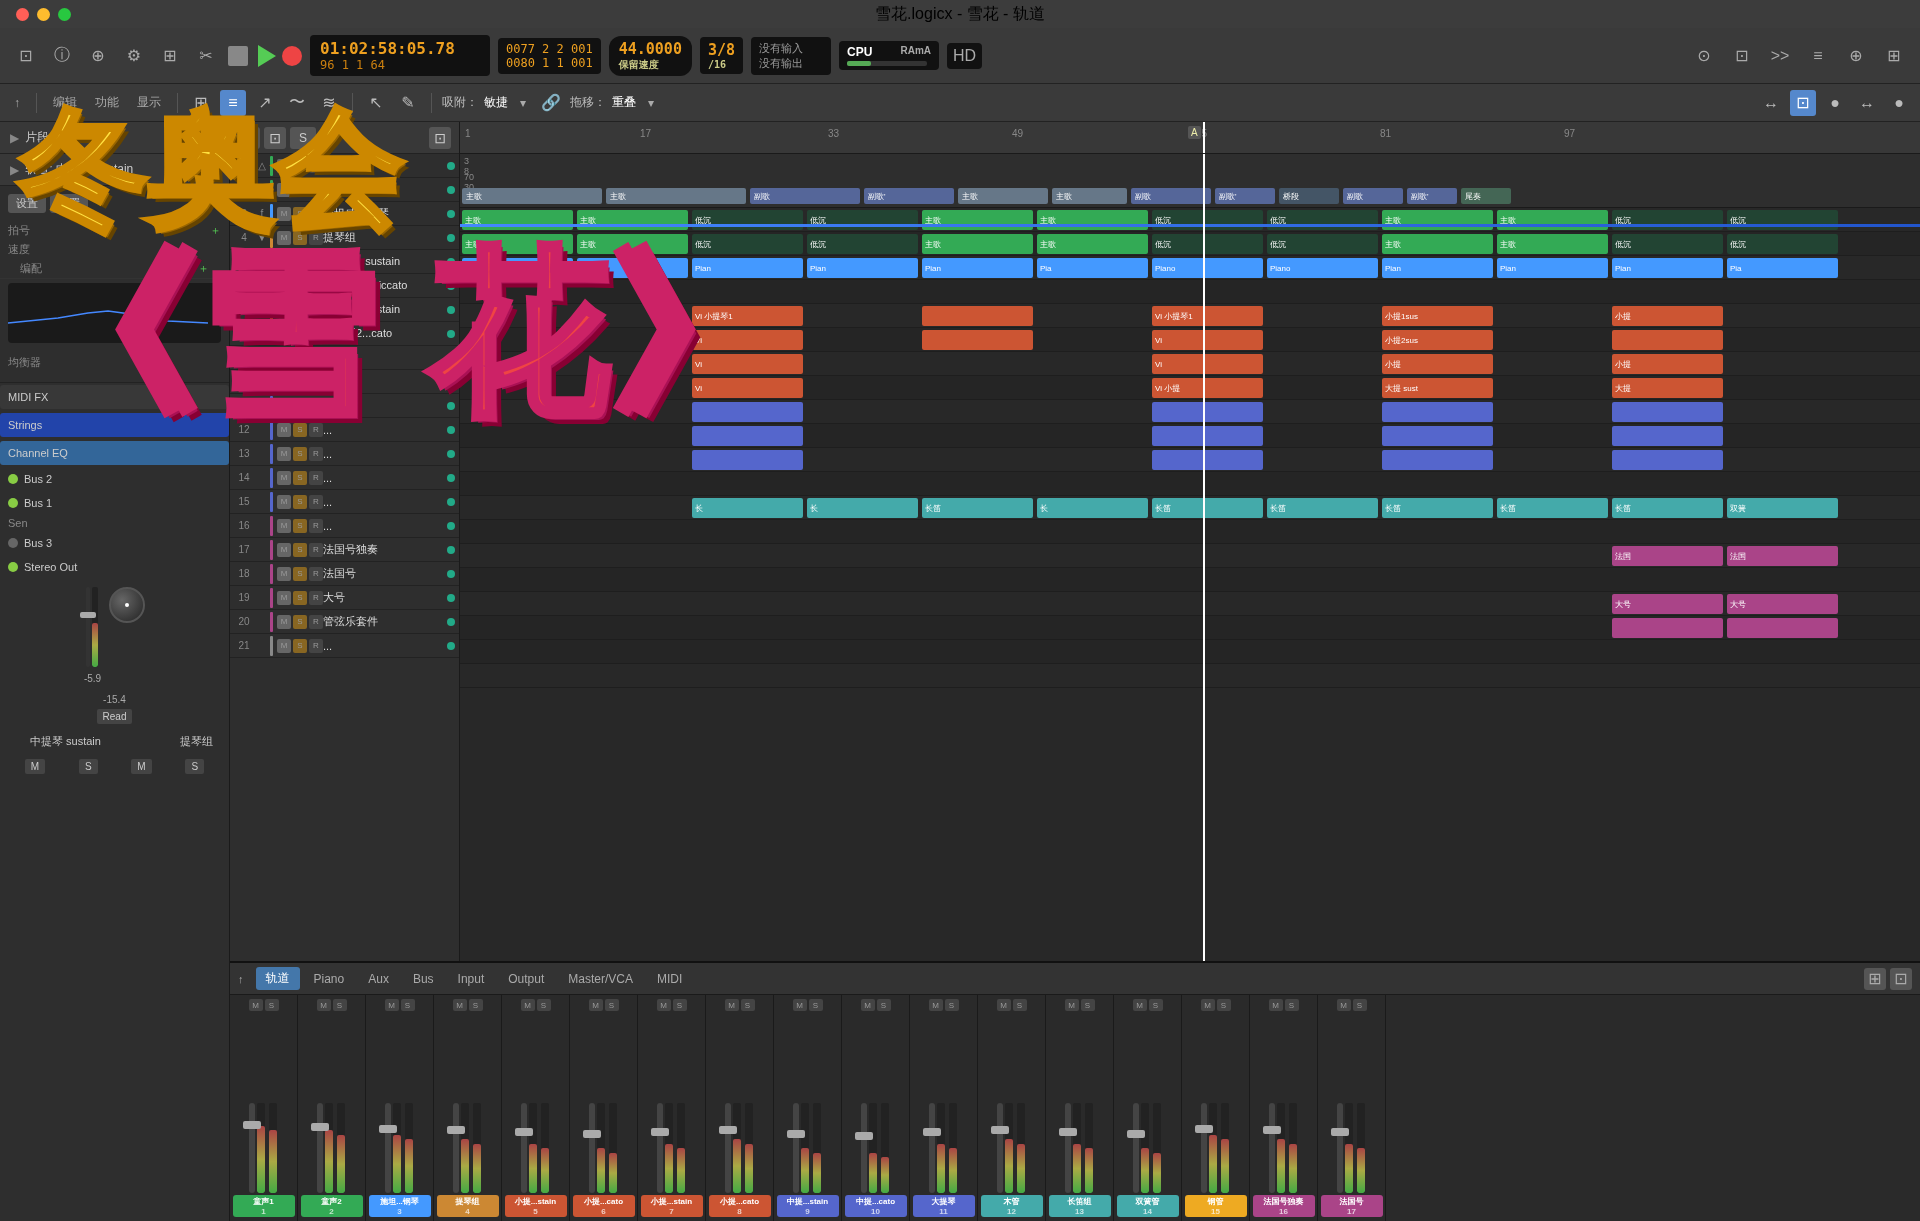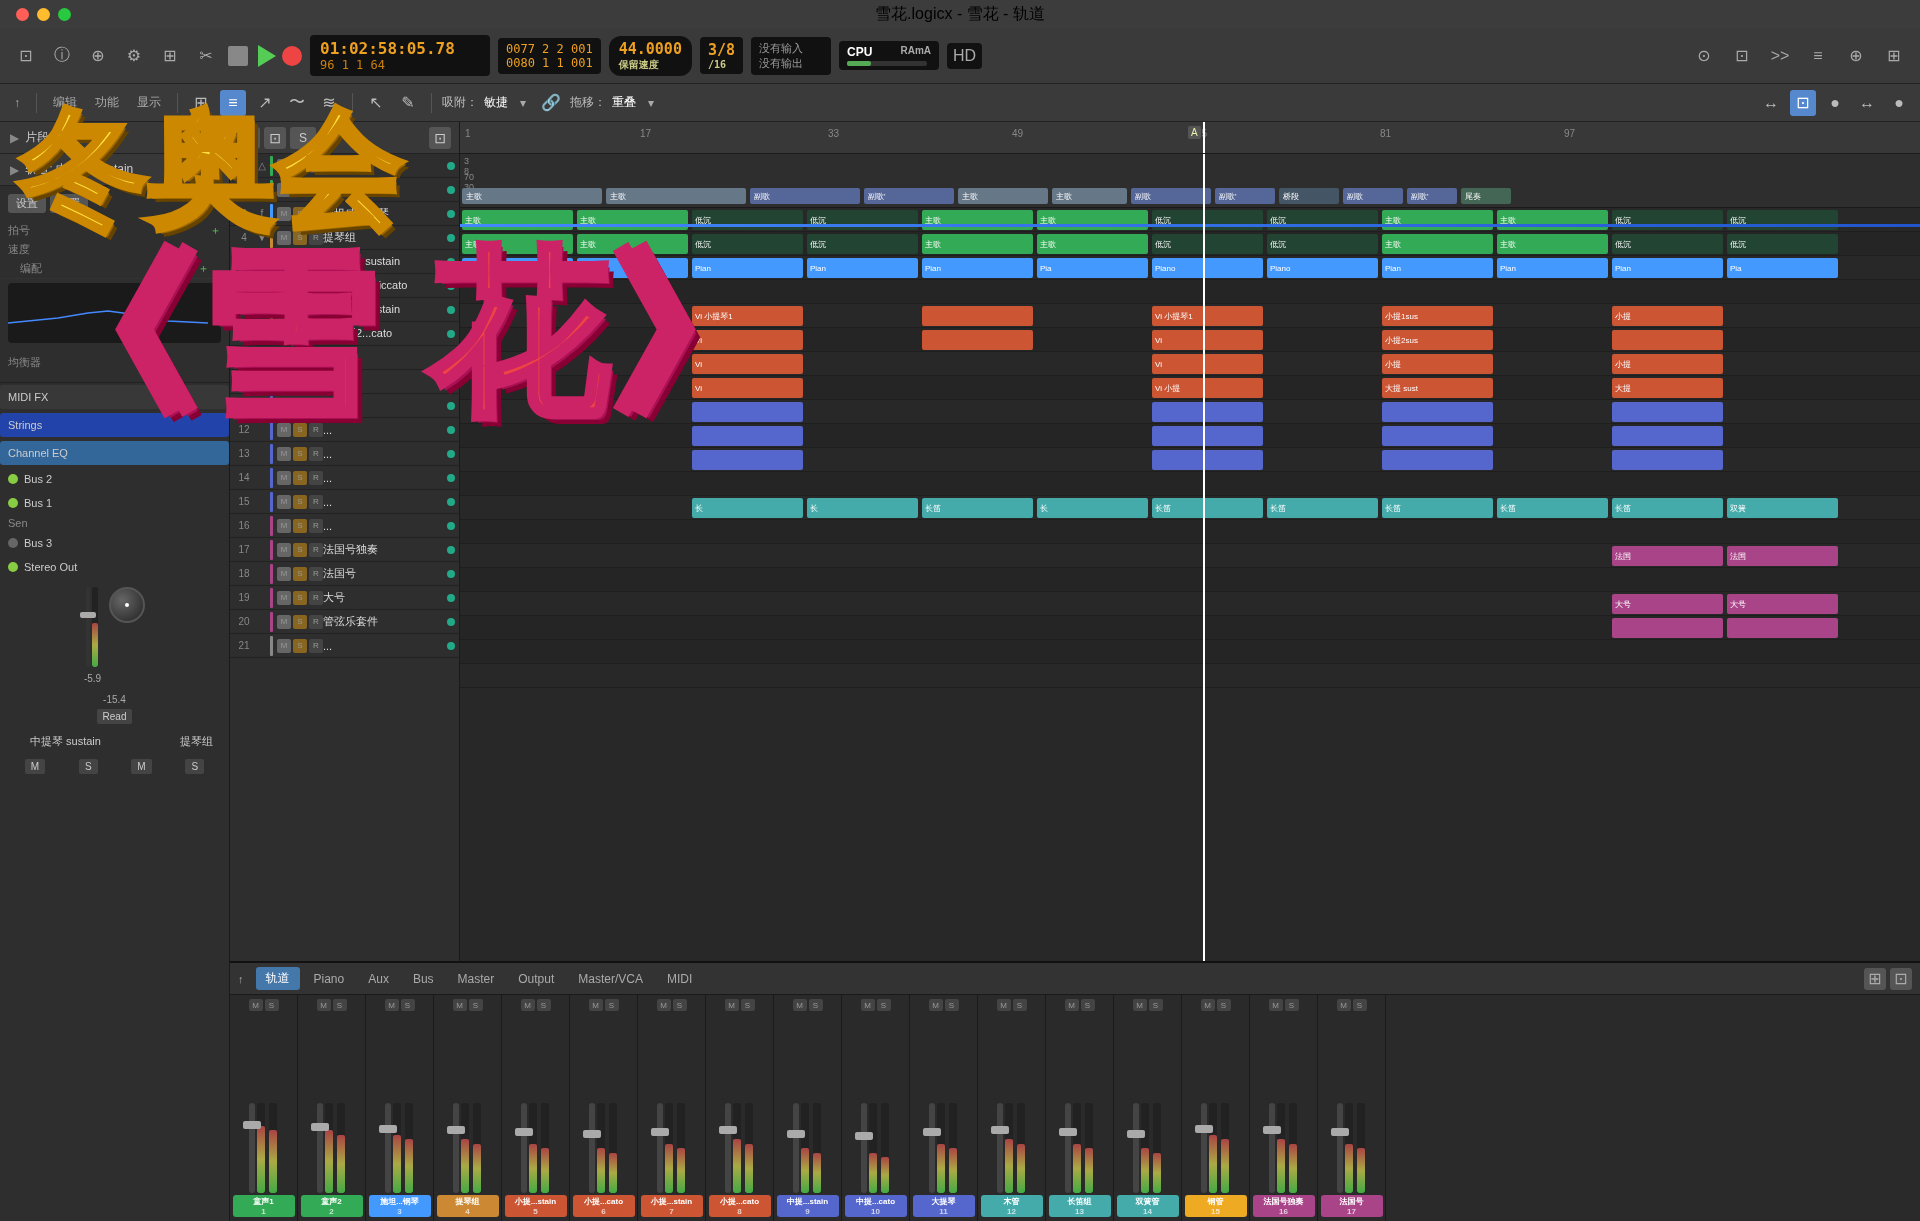--- a/index.html
+++ b/index.html
@@ -1203,21 +1203,21 @@
 
     </div>
 
     <div id="mixer-area">
       <div class="mixer-tabs">
         <div style="font-size:11px;color:#aaa;margin-right:8px;">↑</div>
         <div class="mixer-tab active">轨道</div>
         <div class="mixer-tab">Piano</div>
         <div class="mixer-tab">Aux</div>
         <div class="mixer-tab">Bus</div>
-        <div class="mixer-tab">Master</div>
+        <div class="mixer-tab">Input</div>
         <div class="mixer-tab">Output</div>
         <div class="mixer-tab">Master/VCA</div>
         <div class="mixer-tab">MIDI</div>
         <div style="margin-left:auto;display:flex;gap:4px;">
           <div style="width:22px;height:22px;background:#555;border-radius:3px;display:flex;align-items:center;justify-content:center;color:#aaa;cursor:pointer;">⊞</div>
           <div style="width:22px;height:22px;background:#555;border-radius:3px;display:flex;align-items:center;justify-content:center;color:#aaa;cursor:pointer;">⊡</div>
         </div>
       </div>
       <div class="mixer-channels" id="mixer-channels-container">
 

